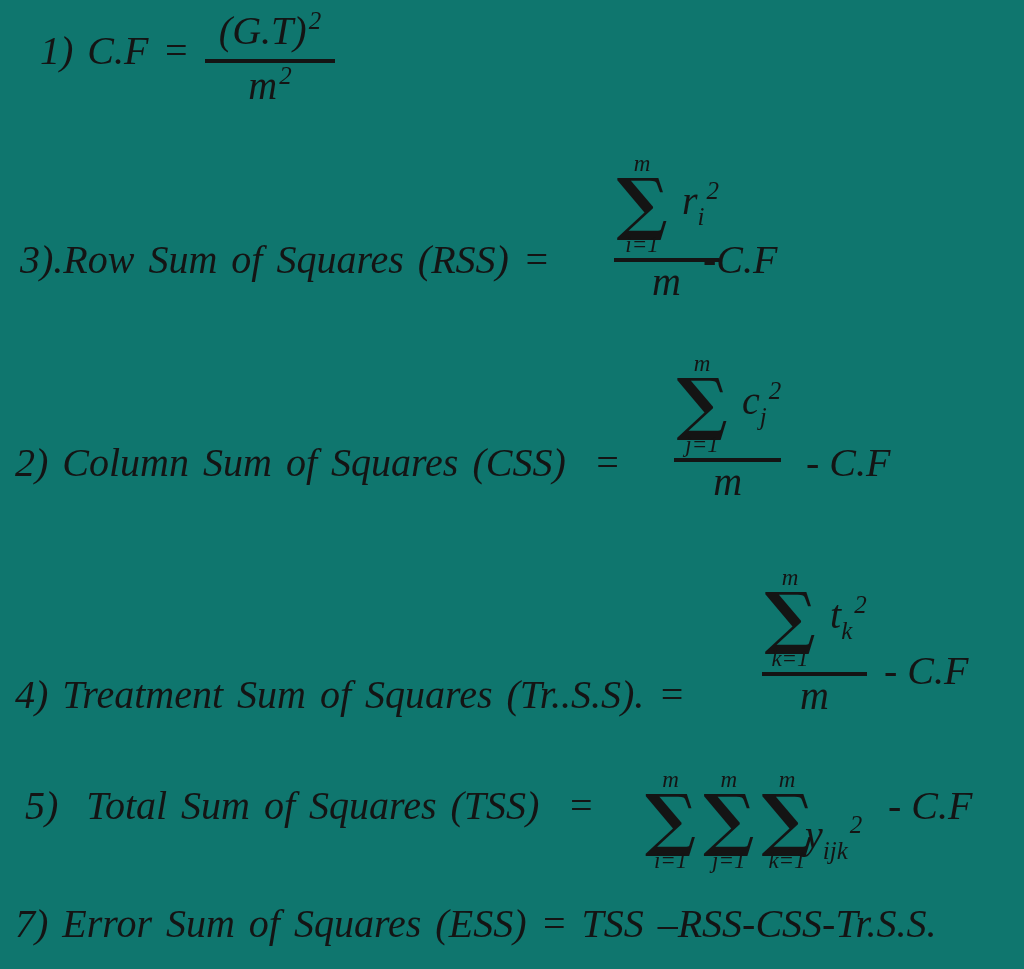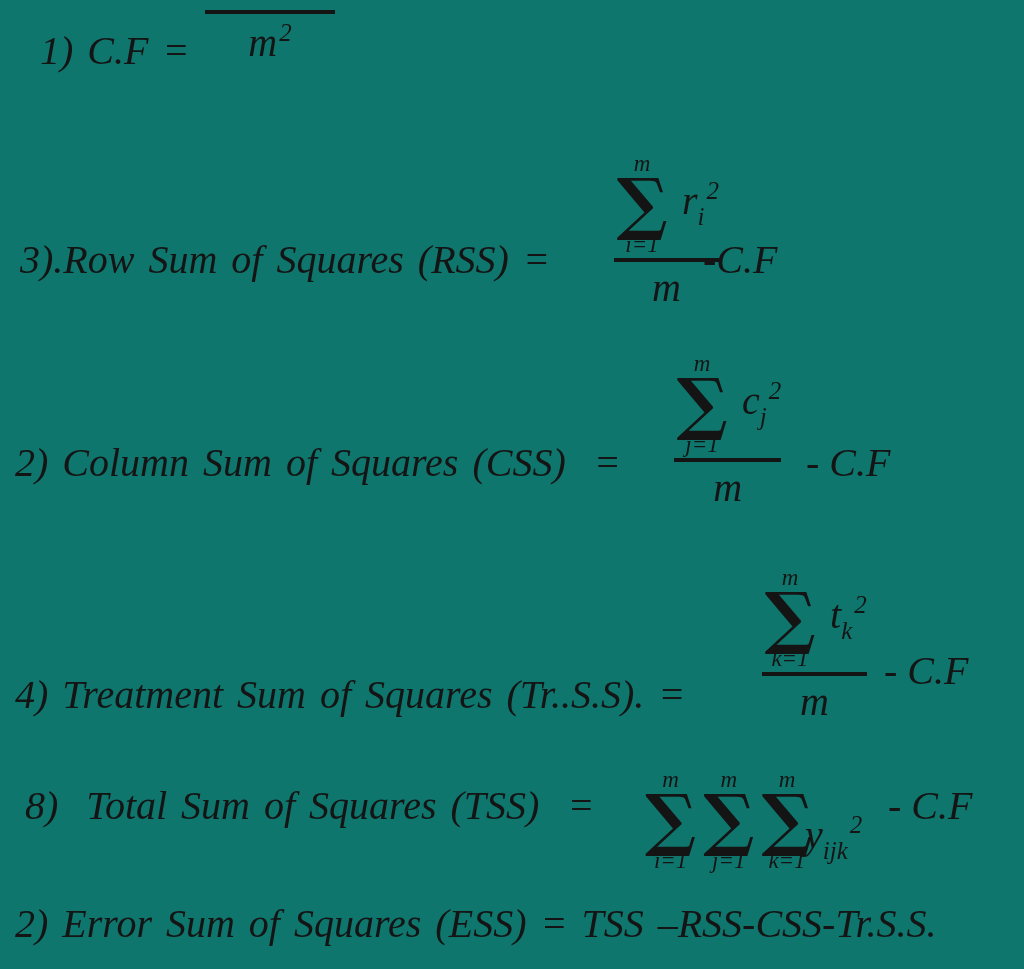--- a/index.html
+++ b/index.html
@@ -19,33 +19,36 @@
   .fnum { font-style:italic; font-size:40px; line-height:1; padding:0 10px 6px 10px; white-space:nowrap; }
   .num  { display:flex; align-items:center; }
   .sumcol { display:flex; flex-direction:column; align-items:center; line-height:1; min-width:56px; }
   .lim  { font-style:italic; font-size:23px; line-height:1; white-space:pre; }
   .sigma{ font-style:normal; font-weight:bold; font-size:68px; line-height:0.85;
           font-family:"DejaVu Serif","Liberation Serif",serif; }
   .nvar { font-style:italic; font-size:40px; line-height:1; margin-left:12px; white-space:nowrap; }
   .vsub { font-size:25px; vertical-align:-11px; }
   .vsup { font-size:25px; vertical-align:15px; margin-left:2px; }
   .bar  { align-self:stretch; height:4px; background:#141414; margin-top:2px; }
-  .fden { font-style:italic; font-size:40px; line-height:1; padding-top:6px; }
+  .fden { font-style:italic; font-size:40px; line-height:1; padding-top:0; }
   .sums { position:absolute; display:flex; gap:7px; }
   .sums .sumcol { min-width:46px; }
   .f5var{ position:absolute; font-style:italic; font-size:40px; line-height:1; white-space:nowrap; }
 </style>
 </head>
 <body>
 
 <div class="page">
 
   <section>
     <span class="lbl" style="left:40px; top:31px">1) C.F =</span>
     <div class="frac" style="left:205px; top:8px; min-width:130px">
+      <div class="fnum">
+        <span>(G.T)</span><span class="vsup">2</span>
+      </div>
       <div class="bar"></div>
       <div class="fden">
         <span>m</span><span class="vsup">2</span>
       </div>
     </div>
   </section>
 
   <section>
     <span class="lbl" style="left:20px; top:240px">3).Row Sum of Squares (RSS) =</span>
     <div class="frac" style="left:614px; top:152px">
@@ -103,21 +106,21 @@
       </div>
       <div class="bar"></div>
       <div class="fden">
         <span>m</span>
       </div>
     </div>
     <span class="tail" style="left:884px; top:651px">- C.F</span>
   </section>
 
   <section>
-    <span class="lbl" style="left:25px; top:786px">8)  Total Sum of Squares (TSS)  =</span>
+    <span class="lbl" style="left:25px; top:786px">5)  Total Sum of Squares (TSS)  =</span>
     <div class="sums" style="left:645px; top:768px">
       <div class="sumcol">
         <span class="lim">m</span>
         <span class="sigma">∑</span>
         <span class="lim">i=1</span>
       </div>
       <div class="sumcol">
         <span class="lim">m</span>
         <span class="sigma">∑</span>
         <span class="lim">j=1</span>
@@ -128,16 +131,16 @@
         <span class="lim">k=1</span>
       </div>
     </div>
     <div class="f5var" style="left:805px; top:812px">
       <span>y</span><span class="vsub">ijk</span><span class="vsup">2</span>
     </div>
     <span class="tail" style="left:888px; top:786px">- C.F</span>
   </section>
 
   <section>
-    <span class="lbl" style="left:15px; top:904px">2) Error Sum of Squares (ESS) = TSS –RSS-CSS-Tr.S.S.</span>
+    <span class="lbl" style="left:15px; top:904px">7) Error Sum of Squares (ESS) = TSS –RSS-CSS-Tr.S.S.</span>
   </section>
 
 </div>
 
 </body></html>

